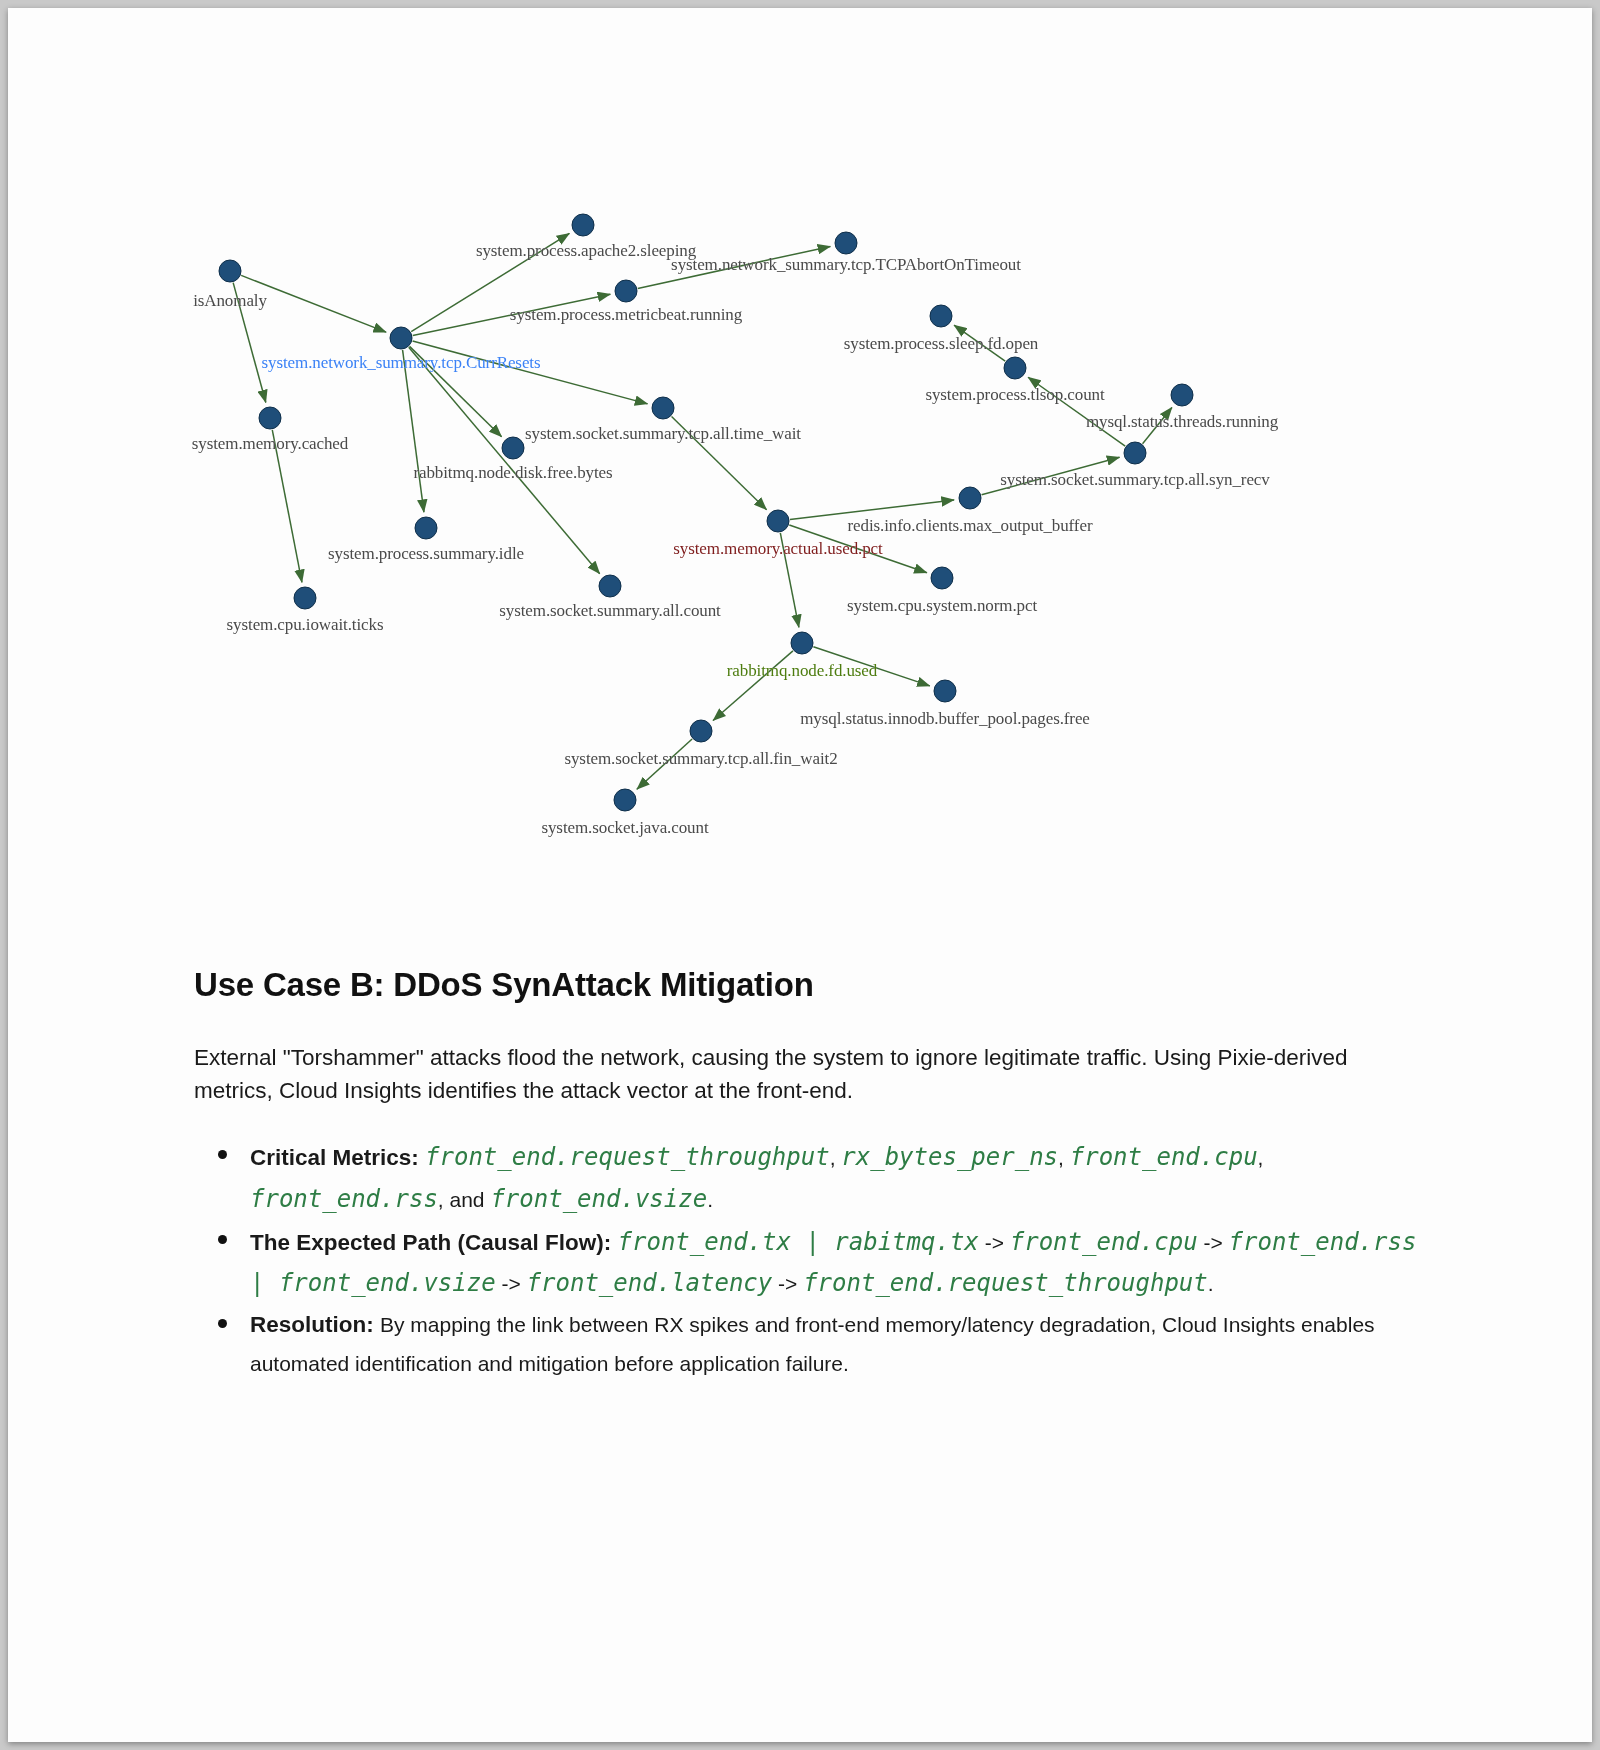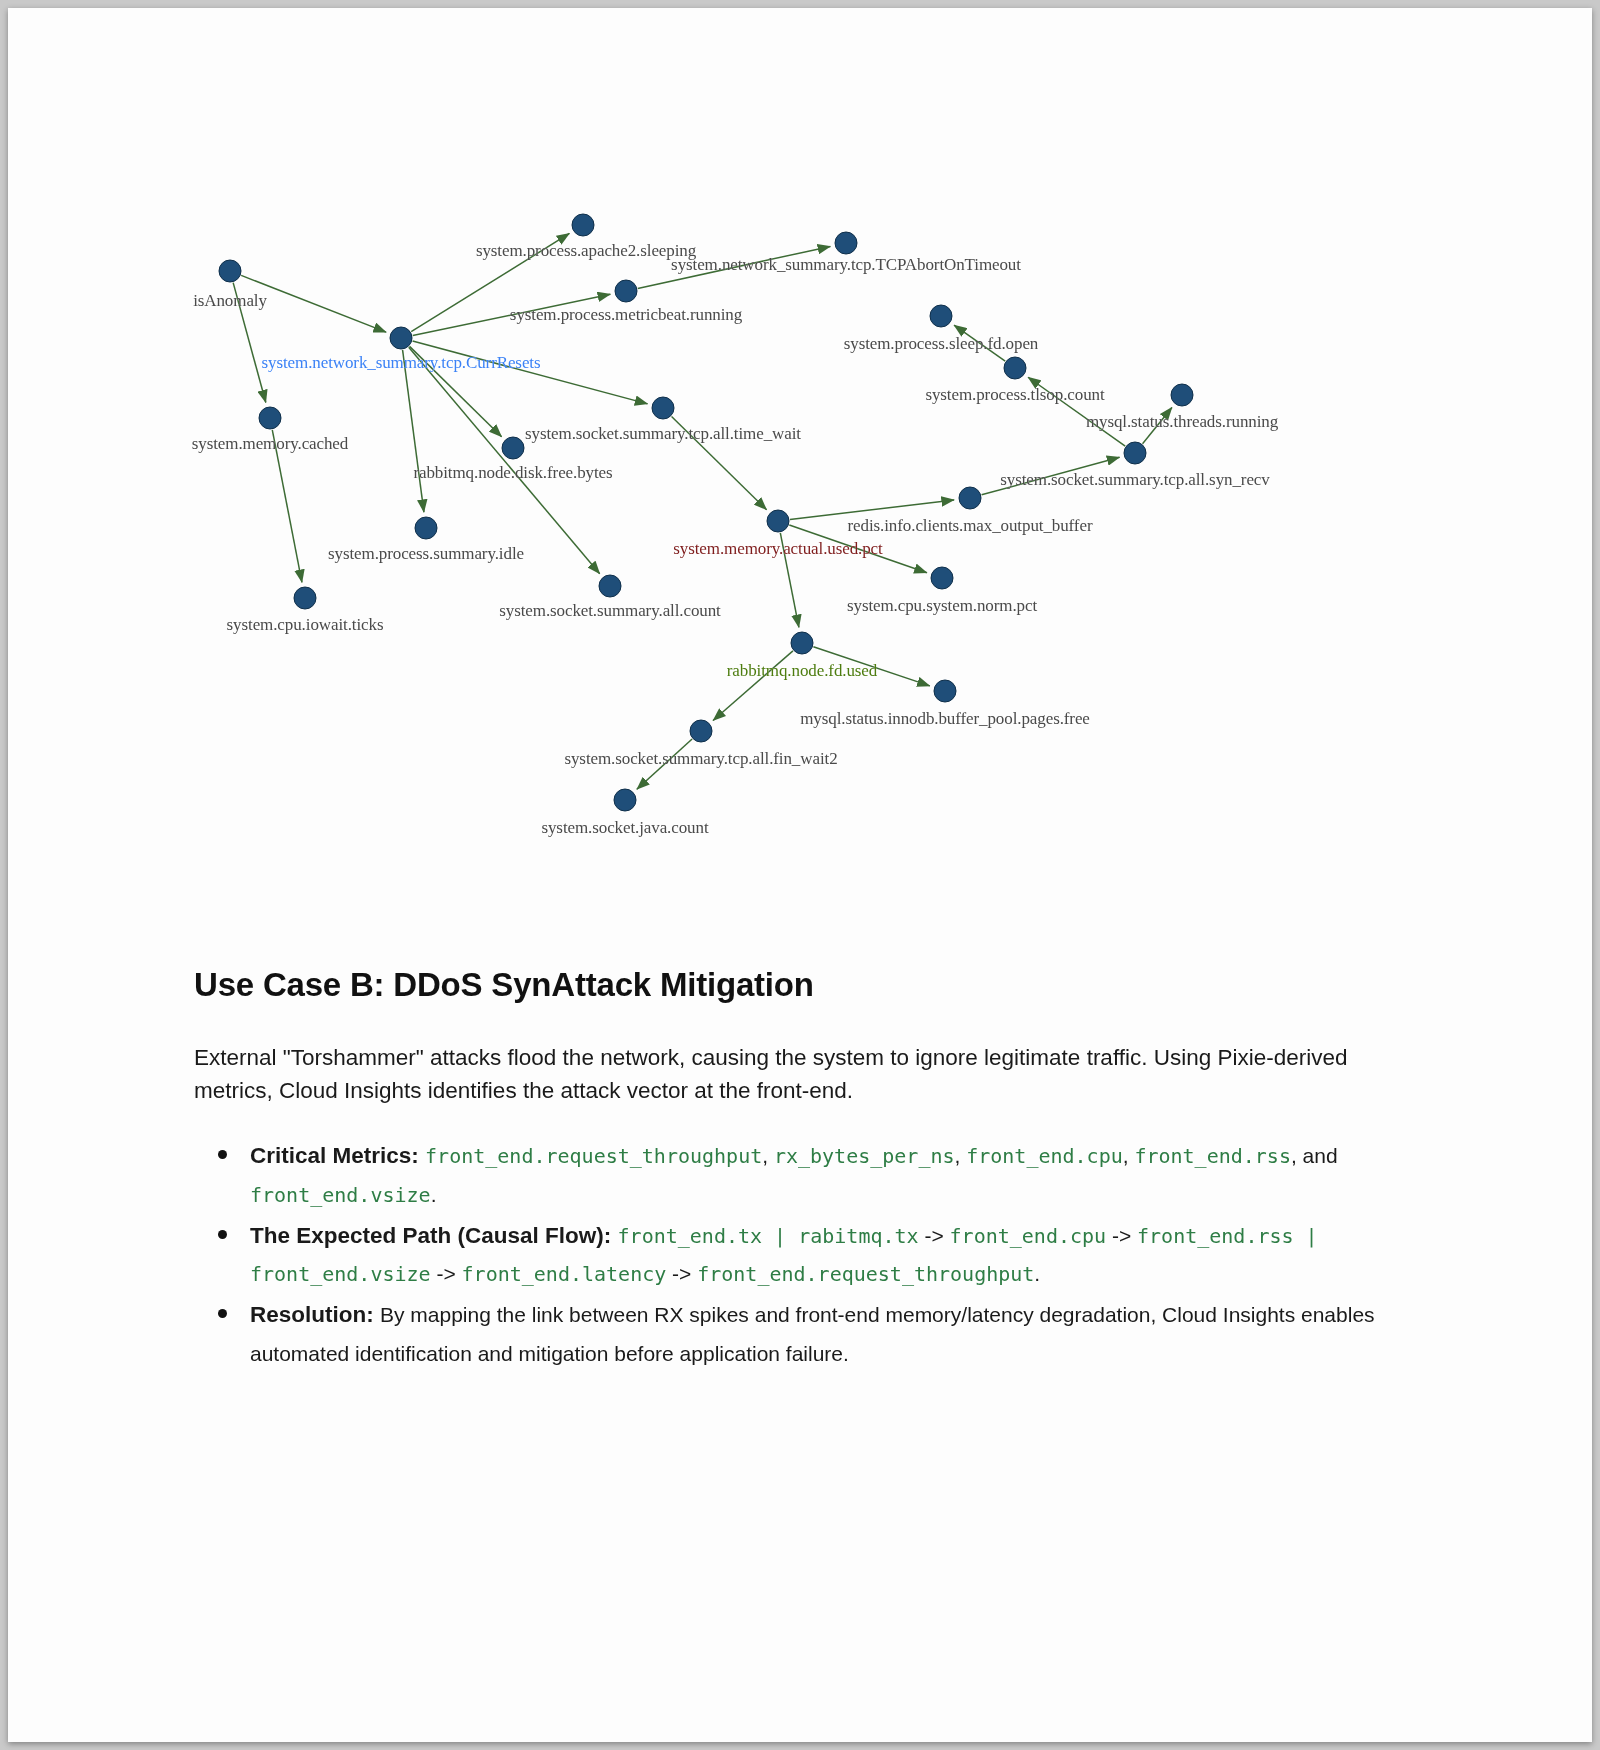--- a/index.html
+++ b/index.html
@@ -91,21 +91,22 @@
     top: 13px;
     width: 9px;
     height: 9px;
     border-radius: 50%;
     background: #111;
   }
   .b { font-weight: bold; }
   .code {
     font-family: "DejaVu Sans Mono", "Liberation Mono", monospace;
     color: #2e7d45;
-    font-size: 20px;
+    font-size: 24px;
+    font-style: italic;
   }
   .arrowtxt { font-family: "Liberation Sans", sans-serif; font-size: 21px; color:#1a1a1a; }
 </style>
 </head>
 <body>
 
 <div class="page">
 
   <div class="figure">
     <svg id="graph-svg" viewBox="0 0 1250 680">

